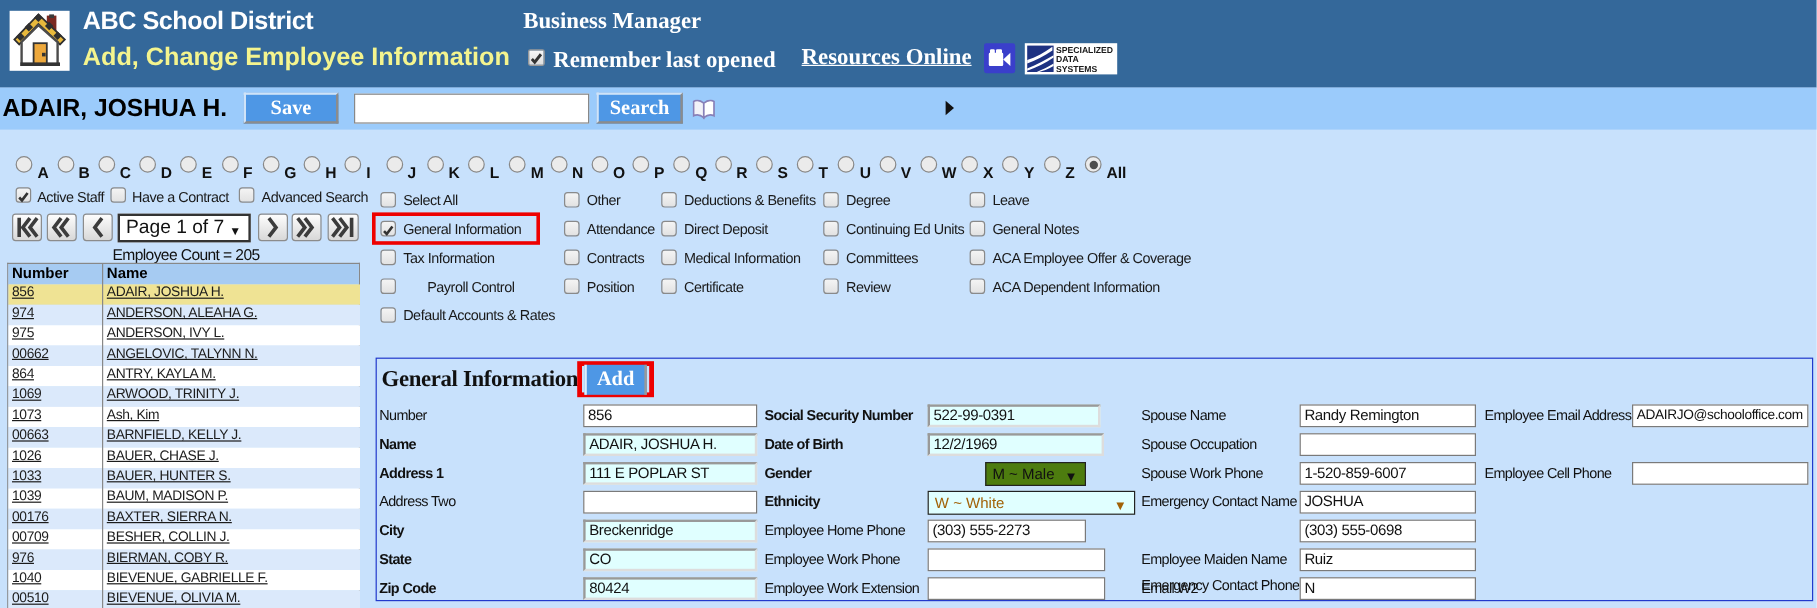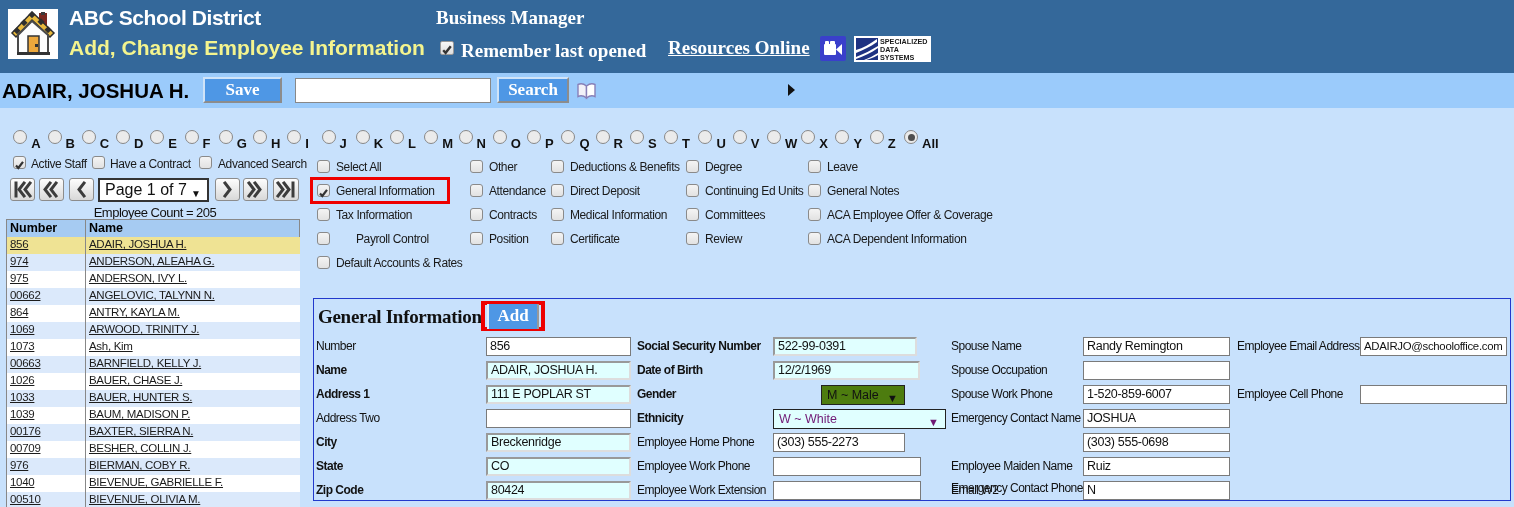--- a/index.html
+++ b/index.html
@@ -309,21 +309,21 @@
 <div class="inp cy" style="left:486px;top:457px;width:145px;font-size:12.5px;">CO</div>
 <div class="flabel fbold" style="left:316px;top:483px;">Zip Code</div>
 <div class="inp cy" style="left:486px;top:481px;width:145px;font-size:12.5px;">80424</div>
 <div class="flabel fbold" style="left:637px;top:339px;">Social Security Number</div>
 <div class="inp cy" style="left:773px;top:337px;width:144px;font-size:12.5px;">522-99-0391</div>
 <div class="flabel fbold" style="left:637px;top:363px;">Date of Birth</div>
 <div class="inp cy" style="left:773px;top:361px;width:147px;font-size:12.5px;">12/2/1969</div>
 <div class="flabel fbold" style="left:637px;top:387px;">Gender</div>
 <div class="abs" style="left:774px;top:385px;width:84px;height:20px;background:#4d7c0f;border:1px solid #222;font-size:12.5px;color:#111;line-height:18px;padding-left:5px;margin-left:47px;">M ~ Male<span style="position:absolute;right:6px;top:3px;font-size:11px;">▼</span></div>
 <div class="flabel fbold" style="left:637px;top:411px;">Ethnicity</div>
-<div class="abs" style="left:773px;top:409px;width:173px;height:20px;background:#E0FFFF;border:1px solid #222;font-size:12.5px;color:#701a75;line-height:18px;padding-left:5px;">W ~ White<span style="position:absolute;right:6px;top:3px;font-size:11px;">▼</span></div>
+<div class="abs" style="left:773px;top:409px;width:173px;height:20px;background:#E0FFFF;border:1px solid #222;font-size:12.5px;color:#a16207;line-height:18px;padding-left:5px;">W ~ White<span style="position:absolute;right:6px;top:3px;font-size:11px;">▼</span></div>
 <div class="flabel" style="left:637px;top:435px;">Employee Home Phone</div>
 <div class="inp" style="left:773px;top:433px;width:132px;font-size:12.5px;">(303) 555-2273</div>
 <div class="flabel" style="left:637px;top:459px;">Employee Work Phone</div>
 <div class="inp" style="left:773px;top:457px;width:148px;font-size:12.5px;"></div>
 <div class="flabel" style="left:637px;top:483px;">Employee Work Extension</div>
 <div class="inp" style="left:773px;top:481px;width:148px;font-size:12.5px;"></div>
 <div class="flabel" style="left:951px;top:339px;">Spouse Name</div>
 <div class="inp" style="left:1083px;top:337px;width:147px;font-size:12.5px;">Randy Remington</div>
 <div class="flabel" style="left:951px;top:363px;">Spouse Occupation</div>
 <div class="inp" style="left:1083px;top:361px;width:147px;font-size:12.5px;"></div>

